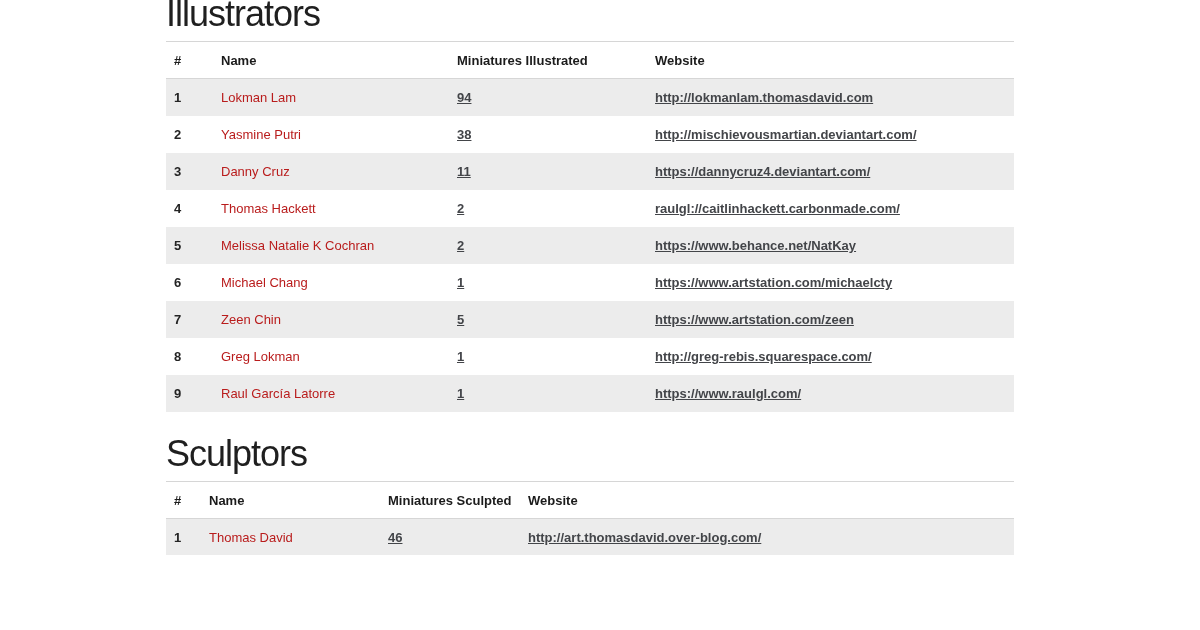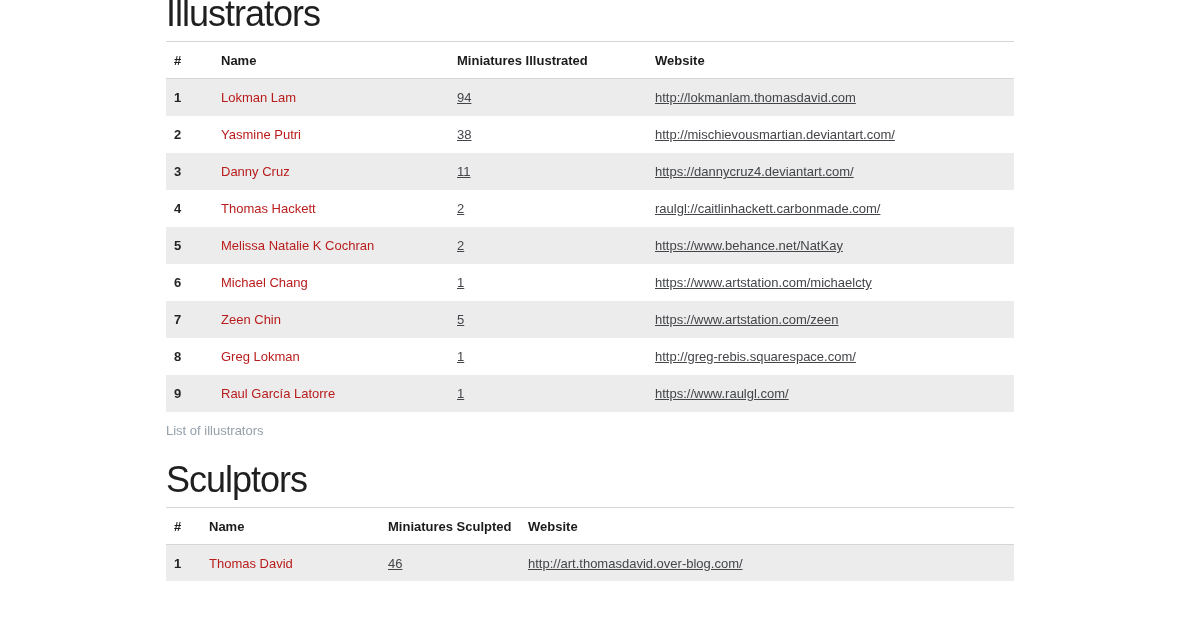--- a/index.html
+++ b/index.html
@@ -48,20 +48,21 @@
     overflow: hidden;
   }
   tbody tr { height: 37px; }
   tbody tr:nth-child(odd) { background: #ececec; }
   td.cell-num  { font-weight: 700; color: #242424; }
   td.cell-name { color: #b91c1c; }
   a.data-link {
     color: #434549;
     text-decoration: underline;
     cursor: pointer;
+    font-weight: bold;
   }
   .table-caption {
     font-size: 13px;
     color: #95a0ab;
     margin-top: 11px;
   }
   
   #table-0 col.c0 { width: 47px; }
   #table-0 col.c1 { width: 236px; }
   #table-0 col.c2 { width: 198px; }
@@ -143,21 +144,20 @@
             <td class="cell-site"><a class="data-link">http://greg-rebis.squarespace.com/</a></td>
           </tr>
           <tr>
             <td class="cell-num">9</td>
             <td class="cell-name">Raul García Latorre</td>
             <td class="cell-count"><a class="data-link">1</a></td>
             <td class="cell-site"><a class="data-link">https://www.raulgl.com/</a></td>
           </tr>
         </tbody>
     </table>
-    <div class="table-caption">List of illustrators</div>
   </section>
 
   <section id="section-sculptors">
     <h1 class="section-heading">Sculptors</h1>
     <table class="artist-table" id="table-1">
       <colgroup>
           <col class="c0">
           <col class="c1">
           <col class="c2">
           <col class="c3">

